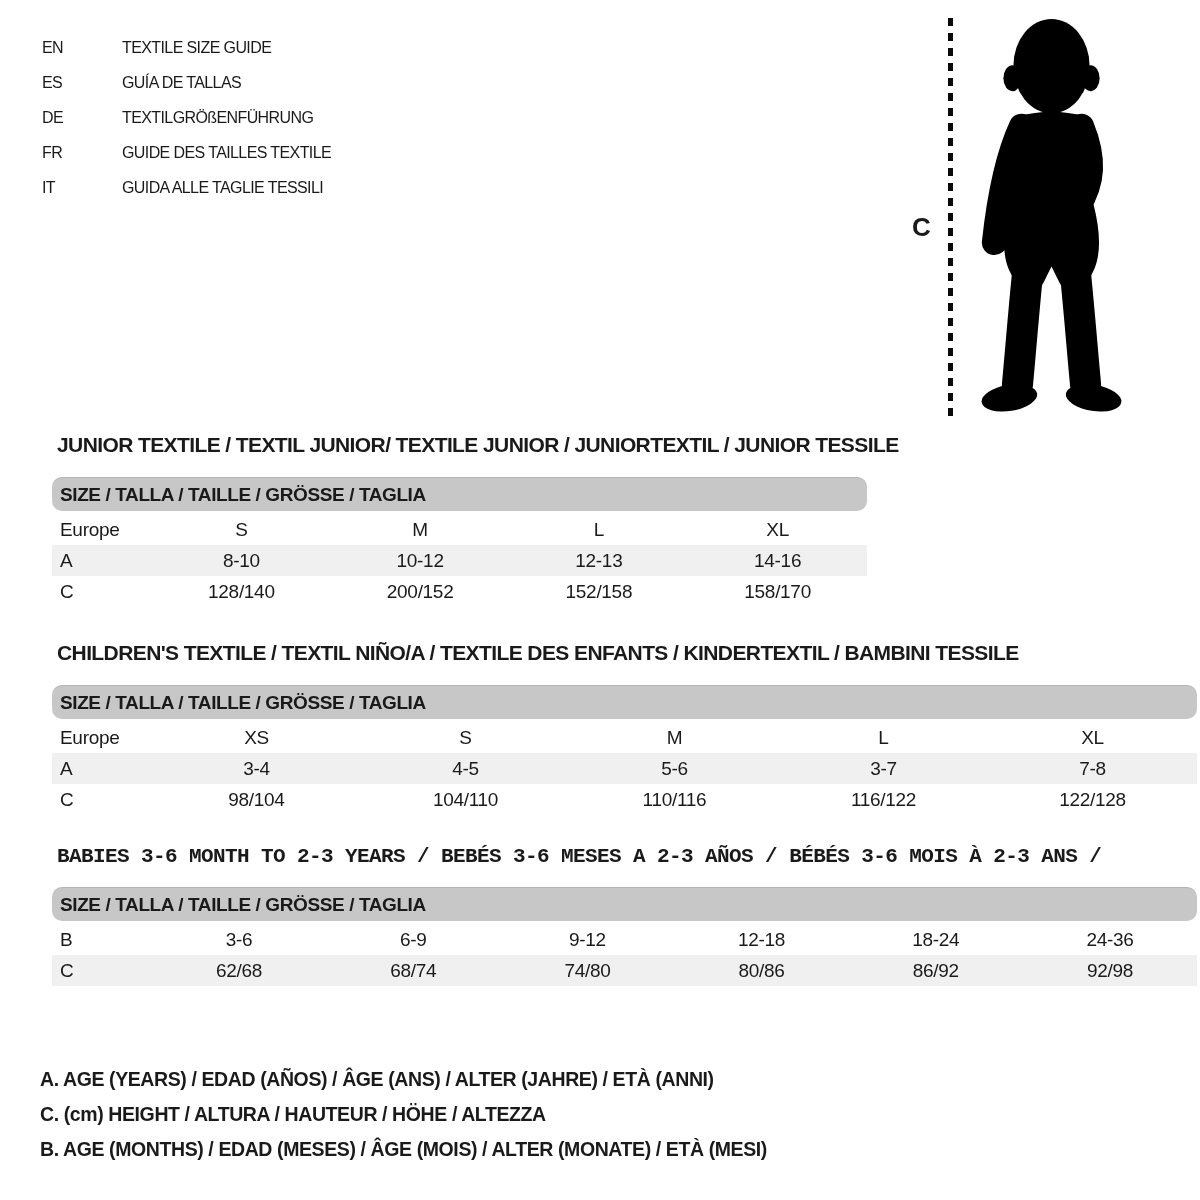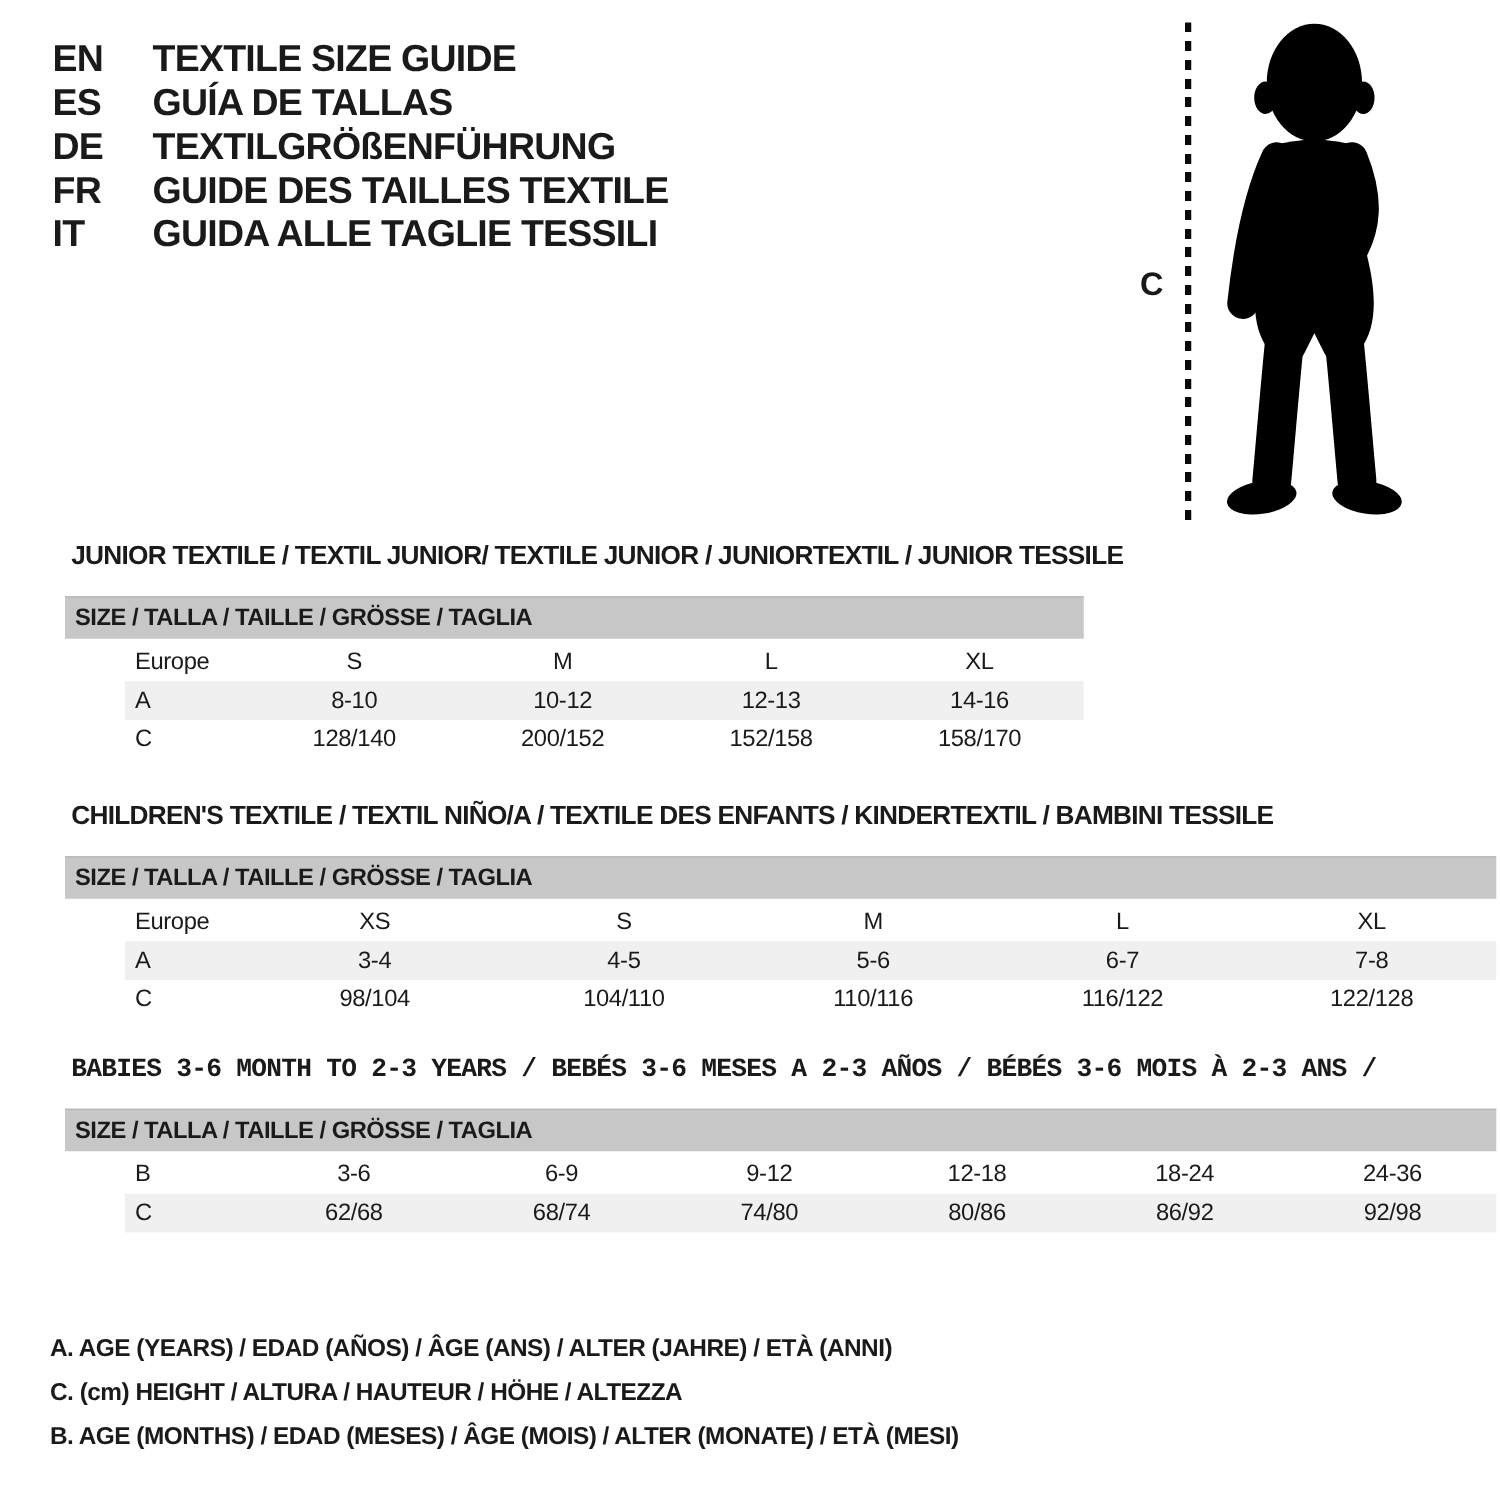--- a/index.html
+++ b/index.html
@@ -9,39 +9,39 @@
     width:1200px; height:1200px;
     overflow:hidden;
     color:#1a1a1a;
     font-family:"Liberation Sans", sans-serif;
   }
   :root { --bar:#c7c7c7; --shade:#f0f0f0; }
 
   
   .langs { position:absolute; left:42px; top:30px; }
   .lang-row { display:flex; height:35px; align-items:center;
-              font-weight:700; font-size:30px; letter-spacing:-0.6px; }
+              font-weight:400; font-size:16px; letter-spacing:-0.6px; }
   .lang-code { width:80px; }
 
   
   .dash-line { position:absolute; left:948px; top:18px; width:5px; height:398px;
                background:repeating-linear-gradient(to bottom,#0a0a0a 0 8px,transparent 8px 15px); }
   .measure-c { position:absolute; left:912px; top:212px;
                font-weight:700; font-size:26px; letter-spacing:-0.5px; }
   .figure-svg { position:absolute; left:960px; top:14px; width:182px; height:406px; }
 
   
   .size-section { position:absolute; left:52px; }
   .sec-title { font-weight:700; font-size:21px; letter-spacing:-0.6px;
                line-height:33px; margin-bottom:16px; padding-left:5px; white-space:nowrap; }
   .size-bar { background:var(--bar); height:34px; line-height:34px;
               font-weight:700; font-size:19px; letter-spacing:-0.4px;
-              padding-left:8px; border-top:1px solid #b5b5b5; }
+              padding-left:8px; border-top:1px solid #b5b5b5;border-radius:10px; }
   .tbl { margin-top:3px; font-size:19px; letter-spacing:-0.3px; }
-  .tr { display:flex; height:31px; align-items:center;margin-left:48px; }
+  .tr { display:flex; height:31px; align-items:center; }
   .tr.shaded { background:var(--shade); }
   .td-label { width:100px; padding-left:8px; }
   .td { flex:1; text-align:center; }
   #section-junior   { top:428px; width:815px; }
   #section-children { top:636px; width:1145px; }
   #section-babies   { top:840px; width:1145px; }
   #section-babies .sec-title { margin-bottom:14px;font-family:Liberation Mono, monospace; }
 
   
   .legend { position:absolute; left:40px; top:1062px;
@@ -134,21 +134,21 @@
         <div class="td">S</div>
         <div class="td">M</div>
         <div class="td">L</div>
         <div class="td">XL</div>
       </div>
       <div class="tr shaded">
         <div class="td-label">A</div>
         <div class="td">3-4</div>
         <div class="td">4-5</div>
         <div class="td">5-6</div>
-        <div class="td">6-7</div>
+        <div class="td">3-7</div>
         <div class="td">7-8</div>
       </div>
       <div class="tr">
         <div class="td-label">C</div>
         <div class="td">98/104</div>
         <div class="td">104/110</div>
         <div class="td">110/116</div>
         <div class="td">116/122</div>
         <div class="td">122/128</div>
       </div>

